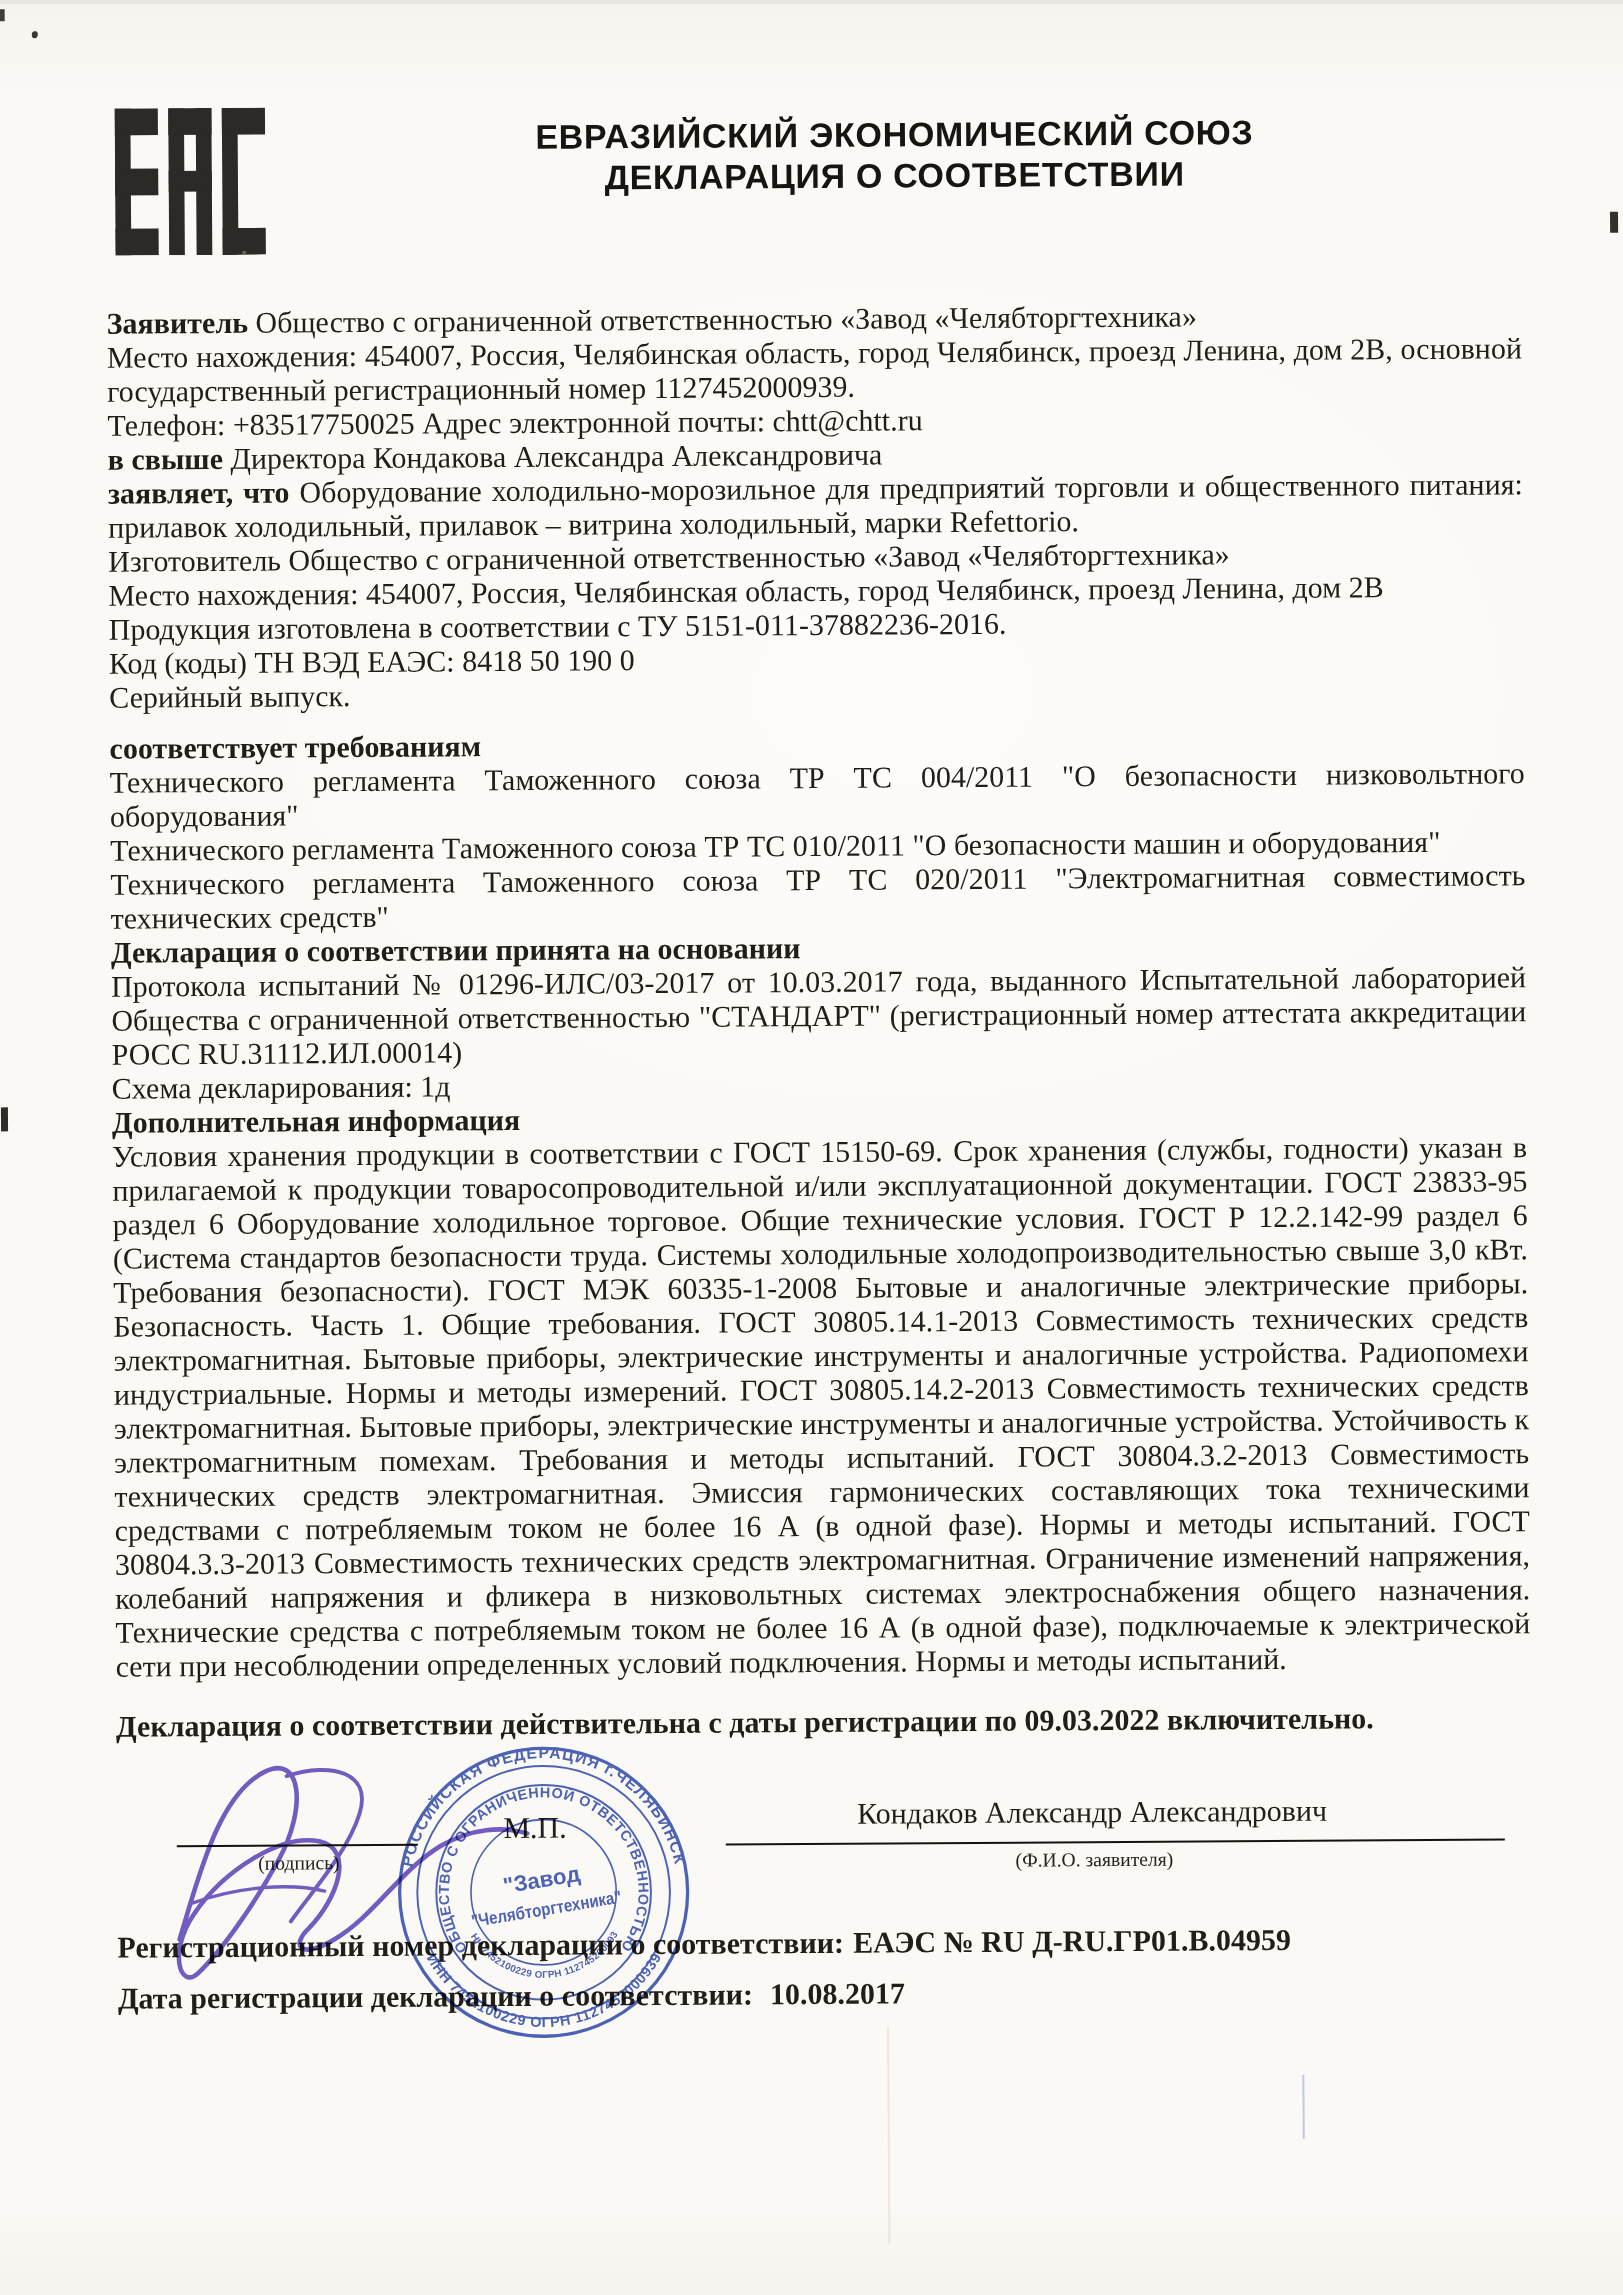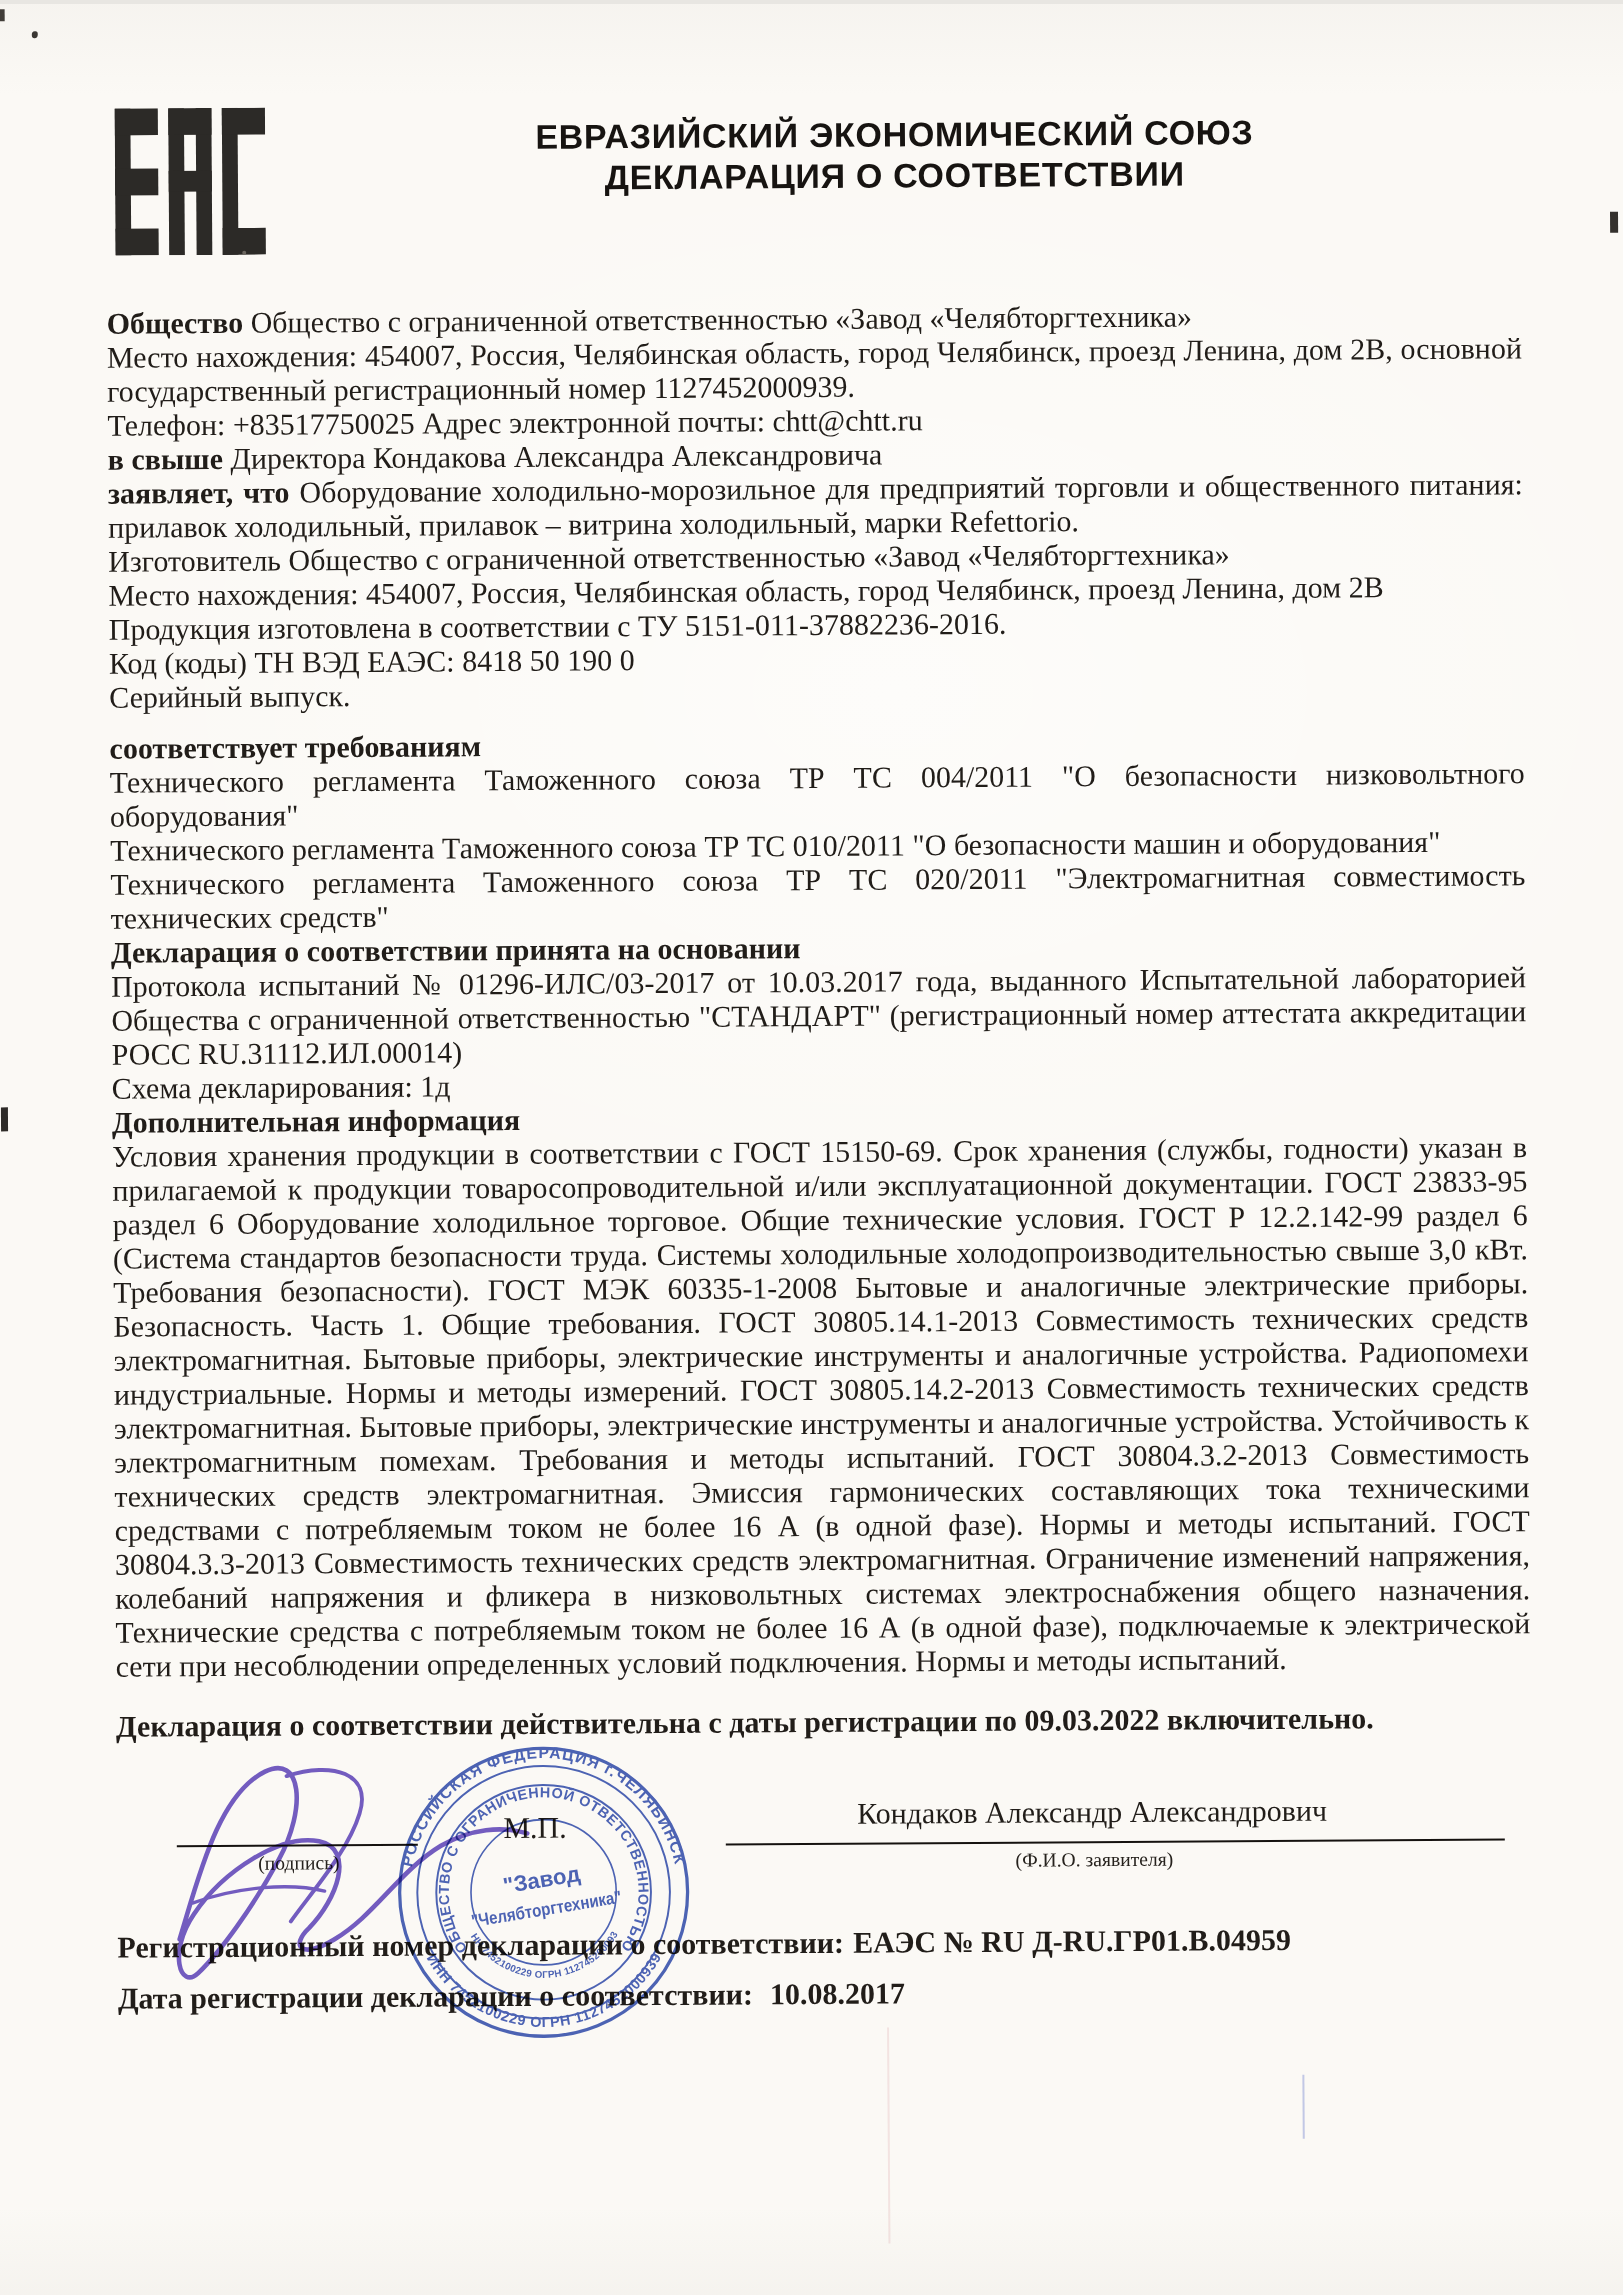--- a/index.html
+++ b/index.html
@@ -88,21 +88,21 @@
       <rect x="164" y="0" width="66" height="41"></rect>
       <rect x="164" y="184" width="66" height="41"></rect>
     </svg>
 
     <div class="doc-title">
       <div>ЕВРАЗИЙСКИЙ ЭКОНОМИЧЕСКИЙ СОЮЗ</div>
       <div>ДЕКЛАРАЦИЯ О СООТВЕТСТВИИ</div>
     </div>
 
     <div class="body-text">
-      <p><span class="seg-b">Общество</span><span> Общество с ограниченной ответственностью «Завод «Челябторгтехника»</span></p>
+      <p><span class="seg-b">Заявитель</span><span> Общество с ограниченной ответственностью «Завод «Челябторгтехника»</span></p>
       <p><span>Место нахождения: 454007, Россия, Челябинская область, город Челябинск, проезд Ленина, дом 2В, основной государственный регистрационный номер 1127452000939.</span></p>
       <p><span>Телефон: +83517750025 Адрес электронной почты: chtt@chtt.ru</span></p>
       <p><span class="seg-b">в свыше</span><span> Директора Кондакова Александра Александровича</span></p>
       <p><span class="seg-b">заявляет, что</span><span> Оборудование холодильно-морозильное для предприятий торговли и общественного питания: прилавок холодильный, прилавок – витрина холодильный, марки Refettorio.</span></p>
       <p><span>Изготовитель Общество с ограниченной ответственностью «Завод «Челябторгтехника»</span></p>
       <p><span>Место нахождения: 454007, Россия, Челябинская область, город Челябинск, проезд Ленина, дом 2В</span></p>
       <p><span>Продукция изготовлена в соответствии с ТУ 5151-011-37882236-2016.</span></p>
       <p><span>Код (коды) ТН ВЭД ЕАЭС: 8418 50 190 0</span></p>
       <p><span>Серийный выпуск.</span></p>
       <p class="gap-sm"><span class="seg-b">соответствует требованиям</span></p>

